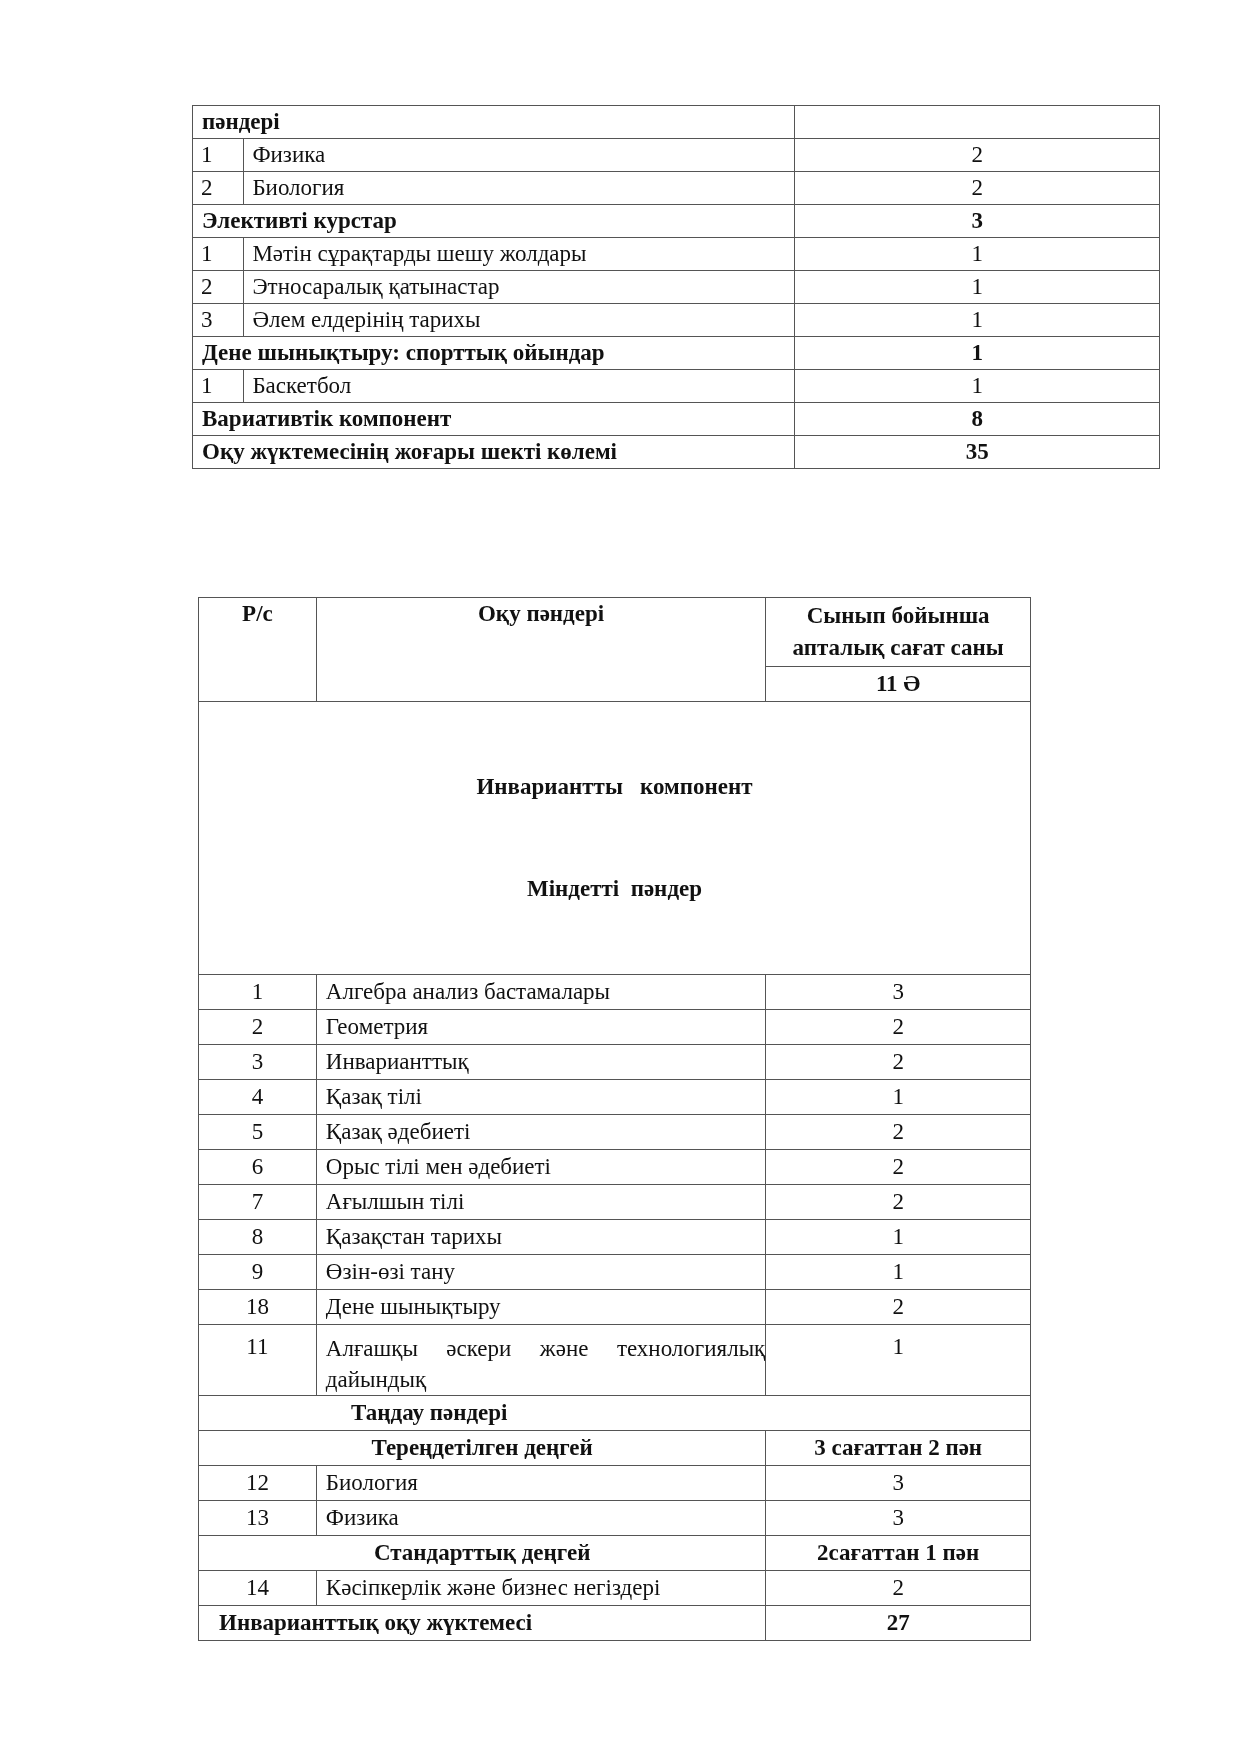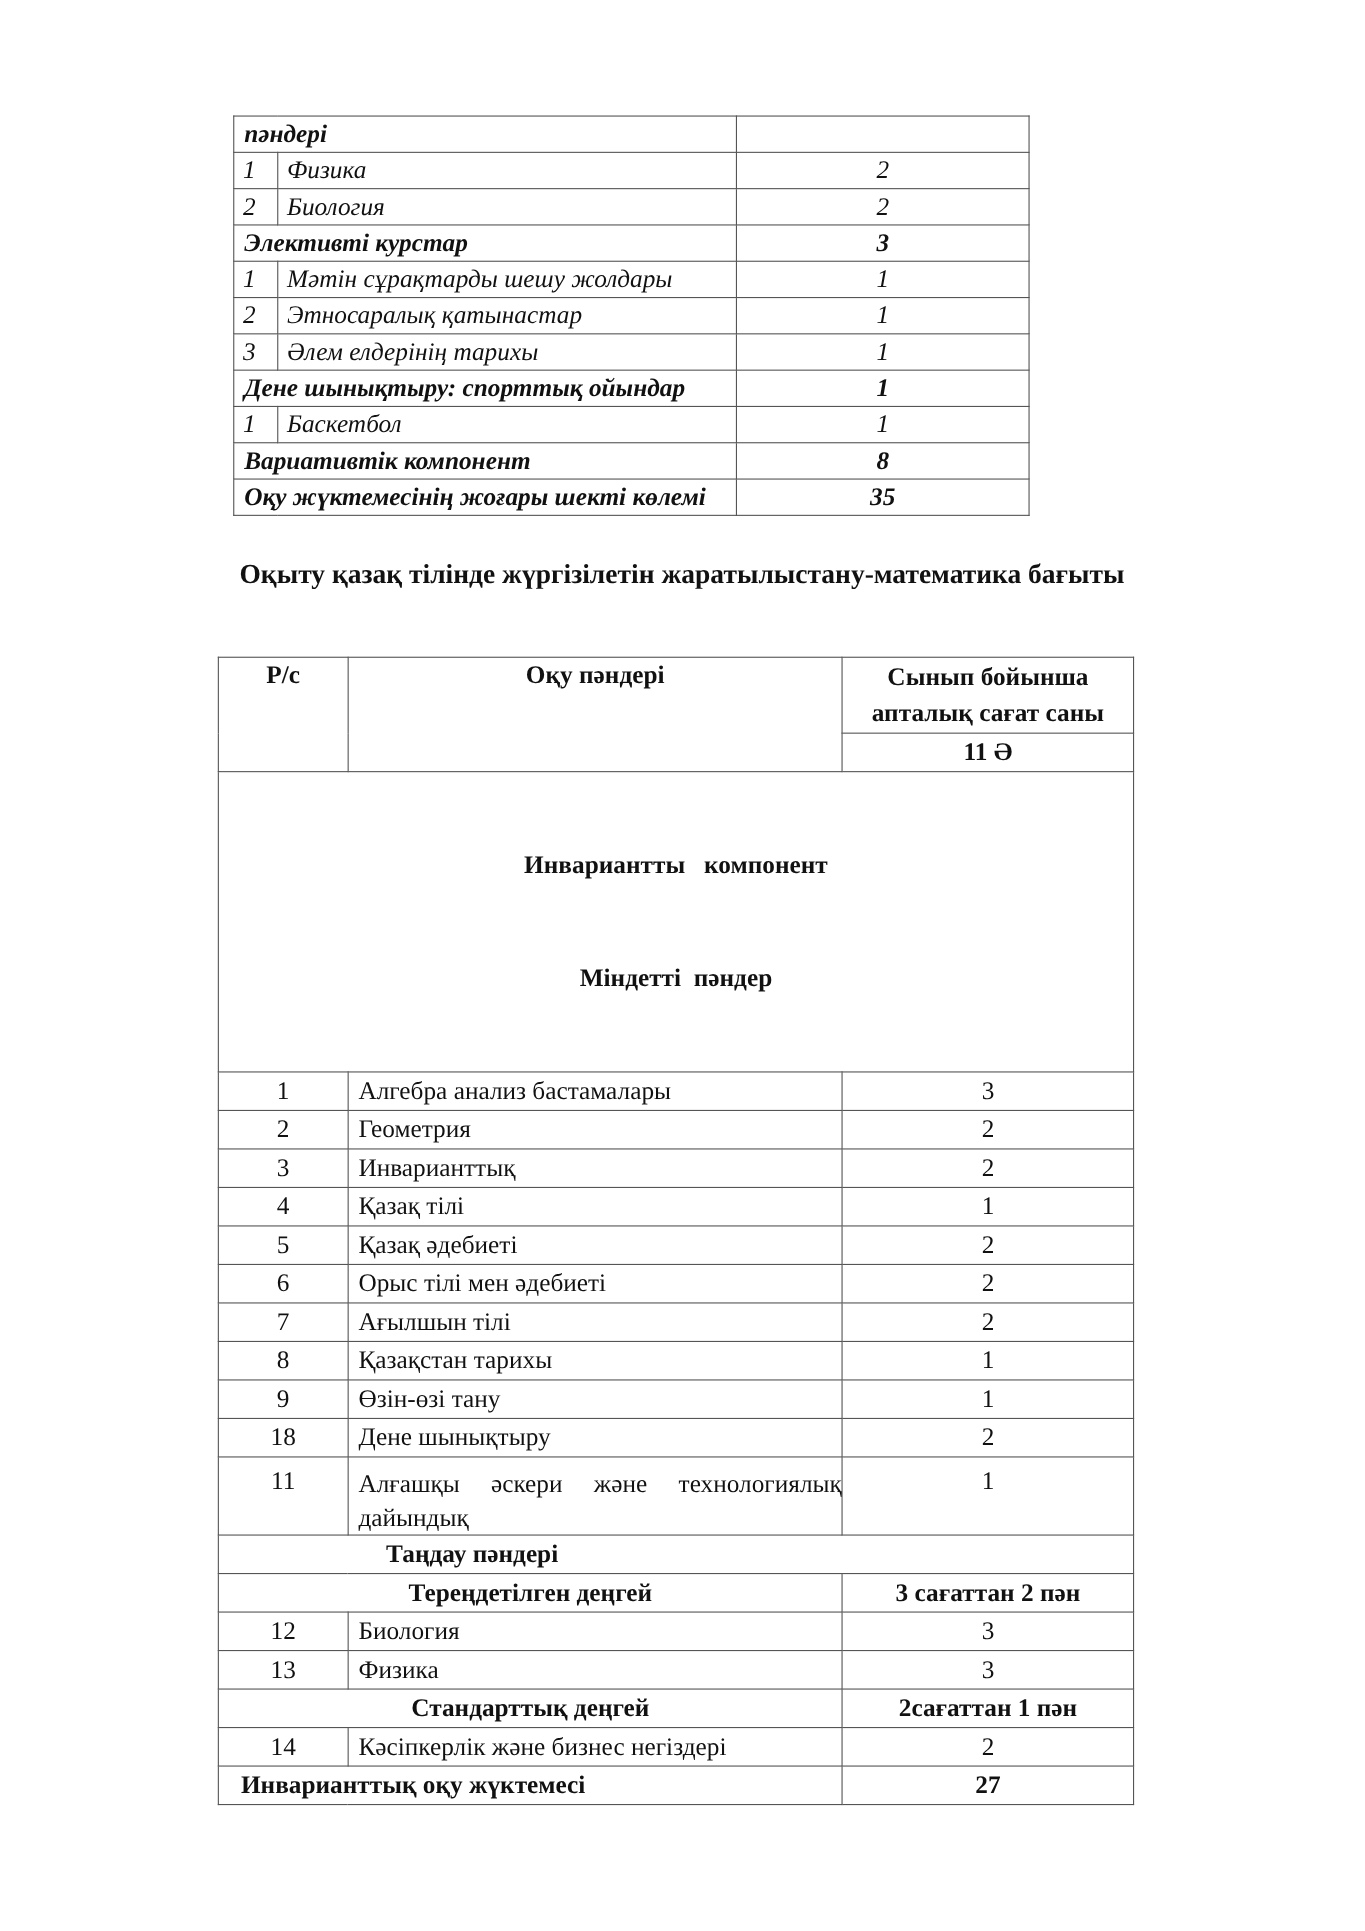--- a/index.html
+++ b/index.html
@@ -4,21 +4,21 @@
 <style>
   html, body { margin:0; padding:0; background:#ffffff; }
   body { width:1241px; height:1755px; position:relative; overflow:hidden;
          font-family:"Liberation Serif", "DejaVu Serif", serif; color:#111; }
   .page { position:absolute; left:0; top:0; width:1241px; height:1755px; background:#fff; }
   table { border-collapse:collapse; position:absolute; }
   td { border:1.5px solid #555; padding:0; font-size:23px; line-height:28px; vertical-align:middle; }
   .b { font-weight:bold; }
   .c { text-align:center; }
   
-  #t1 { left:212px; top:105px; width:724px;font-style:italic; }
+  #t1 { left:192px; top:105px; width:968px; }
   #t1 td { height:32px; }
   #t1 .num { width:34px; padding-left:8px; }
   #t1 .name { padding-left:8px; }
   #t1 .lbl { padding-left:9px; }
   
   .title { position:absolute; left:120px; width:1000px; top:506px; text-align:center;
            font-weight:bold; font-size:25px; line-height:33px; }
   
   #t2 { left:198px; top:597px; width:833px; }
   #t2 td { height:34px; }
@@ -87,21 +87,20 @@
         <td class="b c">8</td>
       </tr>
       <tr>
         <td class="b lbl" colspan="2">Оқу жүктемесінің жоғары шекті көлемі</td>
         <td class="b c">35</td>
       </tr>
     </tbody>
   </table>
 
   <div class="title">
-    <div>Оқыту қазақ тілінде жүргізілетін жаратылыстану-математика бағыты</div>
   </div>
 
   <table id="t2">
     <colgroup>
         <col style="width:118px">
         <col style="width:450px">
         <col style="width:265px">
       </colgroup>
     <tbody>
       <tr class="hdr">

